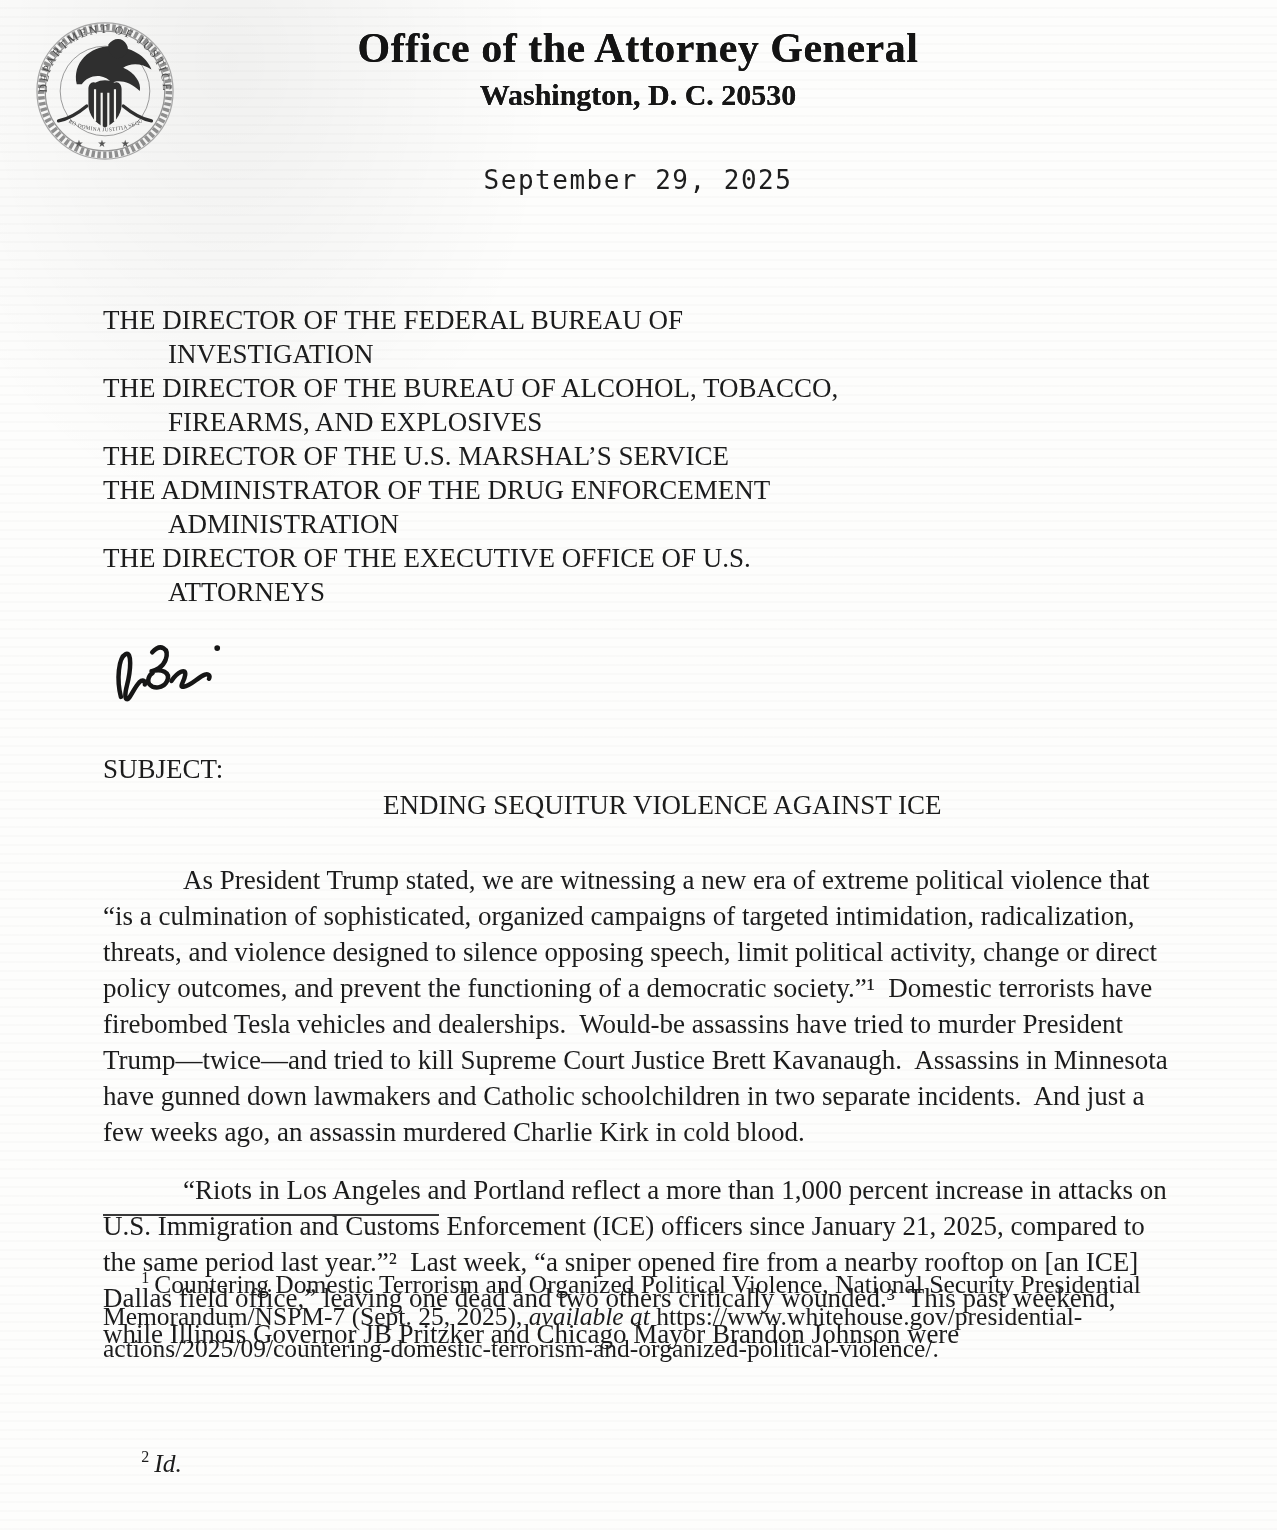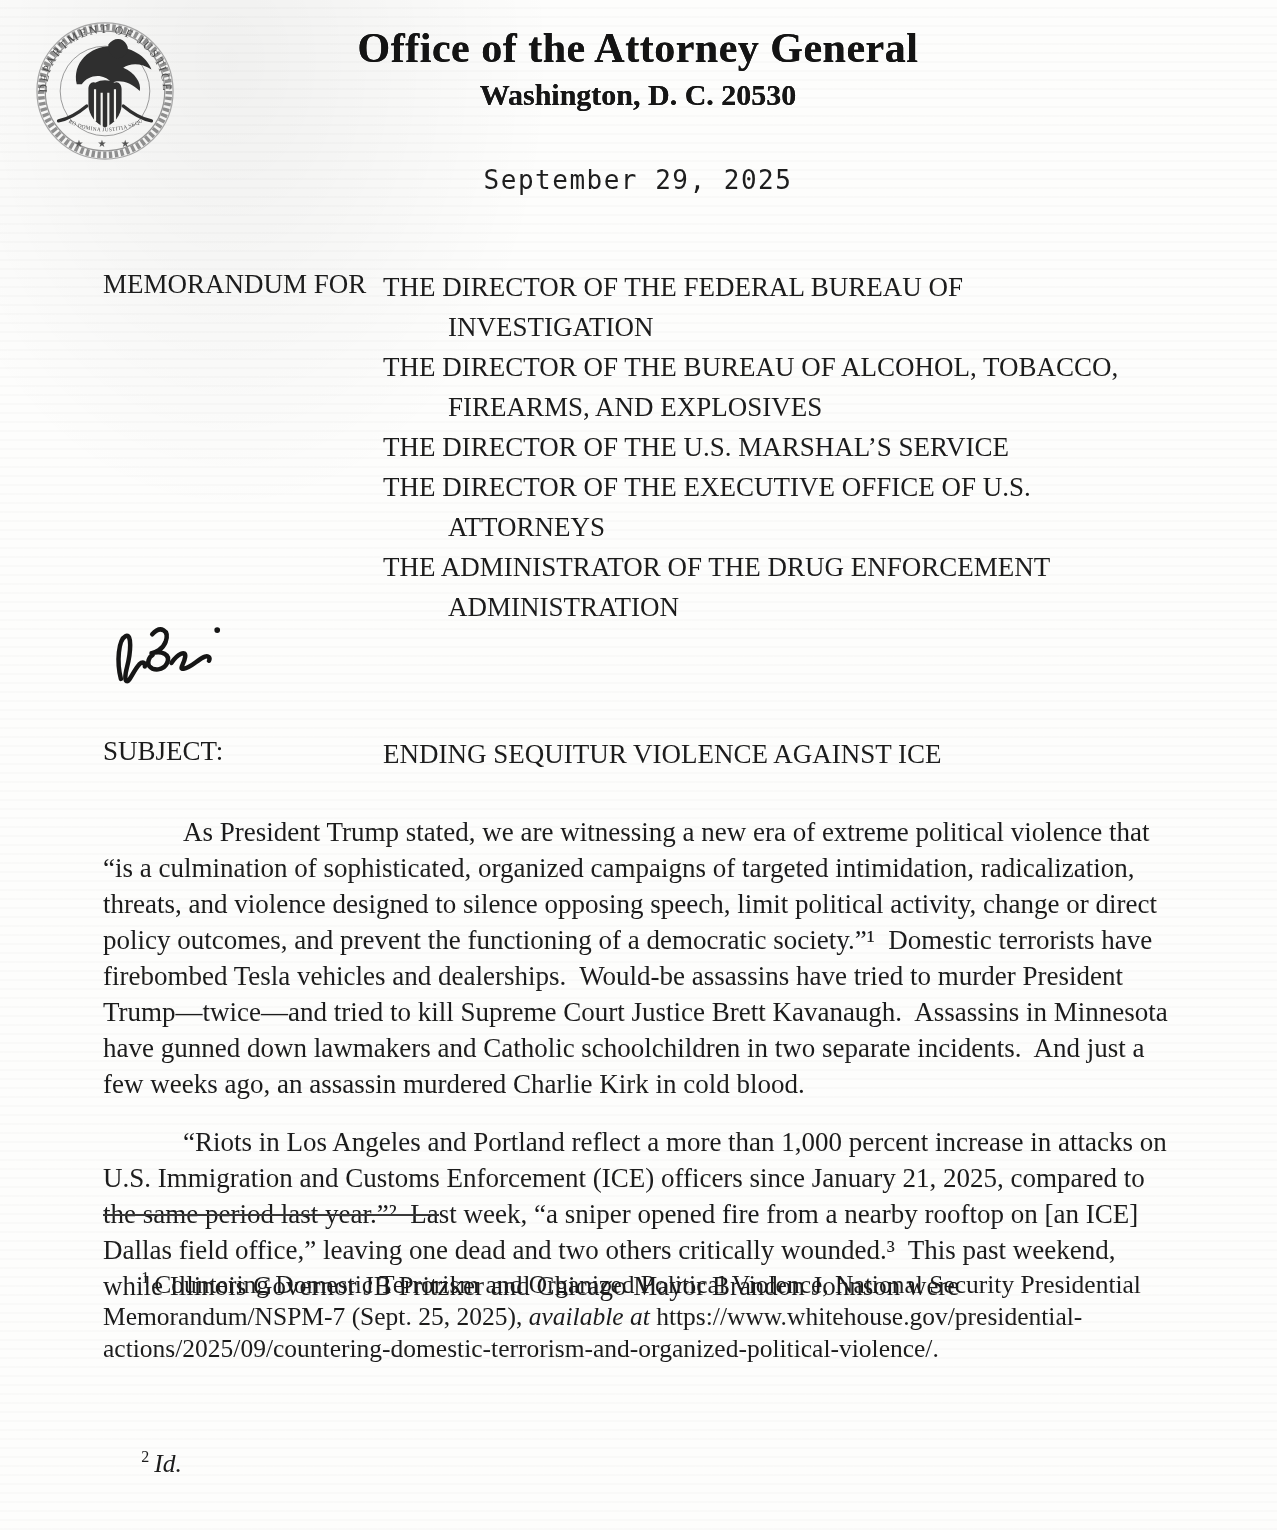--- a/index.html
+++ b/index.html
@@ -38,21 +38,21 @@
 
   .date-line {
     margin-top: 52px; text-align: center;
     font-family: "DejaVu Sans Mono", "Liberation Mono", monospace;
     font-size: 26px; line-height: 30px; letter-spacing: 1.5px; color: #1e1e1e;
   }
 
   .memo-block { position: relative; margin-top: 72px; font-size: 27px; }
   .memo-row { display: flex; align-items: flex-start; }
   .memo-label { flex: 0 0 280px; line-height: 35px; }
-  .memo-value { flex: 1 1 auto; max-width: 768px; line-height: 40px; }
+  .memo-value { flex: 1 1 auto; max-width: 768px; line-height: 34px; margin-top: 36px; }
   .recipient { padding-left: 65px; text-indent: -65px; }
   .from-row { margin-top: 15px; }
   .subject-row { margin-top: 24px; }
 
   .from-value-wrap { position: relative; white-space: nowrap; }
   .signature {
     position: relative; top: -20px; left: 6px;
     width: 118px; height: 68px; vertical-align: middle;
   }
 
@@ -102,27 +102,26 @@
 
   <header class="letterhead">
     <div class="lh-office">Office of the Attorney General</div>
     <div class="lh-city">Washington, D. C. 20530</div>
   </header>
 
   <div class="date-line">September 29, 2025</div>
 
   <section class="memo-block">
     <div class="memo-row">
-      <div class="memo-label">MEMORANDUM FOR</div>
       <div class="memo-value">
         <div class="recipient">THE DIRECTOR OF THE FEDERAL BUREAU OF INVESTIGATION</div>
         <div class="recipient">THE DIRECTOR OF THE BUREAU OF ALCOHOL, TOBACCO, FIREARMS, AND EXPLOSIVES</div>
         <div class="recipient">THE DIRECTOR OF THE U.S. MARSHAL’S SERVICE</div>
+        <div class="recipient">THE ADMINISTRATOR OF THE DRUG ENFORCEMENT ADMINISTRATION</div>
         <div class="recipient">THE DIRECTOR OF THE EXECUTIVE OFFICE OF U.S. ATTORNEYS</div>
-        <div class="recipient">THE ADMINISTRATOR OF THE DRUG ENFORCEMENT ADMINISTRATION</div>
       </div>
     </div>
 
     <div class="memo-row from-row">
       <div class="memo-value from-value-wrap">
         <svg class="signature" viewBox="0 0 130 76" aria-hidden="true">
           <g fill="none" stroke="#161616" stroke-width="5" stroke-linecap="round" stroke-linejoin="round" transform="rotate(-6 65 38)">
             <path d="M10,58 C7,38 12,14 20,11 C28,8 24,30 18,46 C15,54 14,60 16,61 C19,63 25,50 32,44 C36,41 39,42 38,47"></path>
             <path d="M50,12 C60,3 70,9 64,22 C60,30 51,33 47,33 C58,31 69,36 63,46 C58,54 47,53 43,47 C41,44 43,37 48,35"></path>
             <path d="M68,46 C76,37 86,33 84,41 C82,49 75,54 81,54 C89,54 98,45 106,43 C110,42 112,45 110,48"></path>

